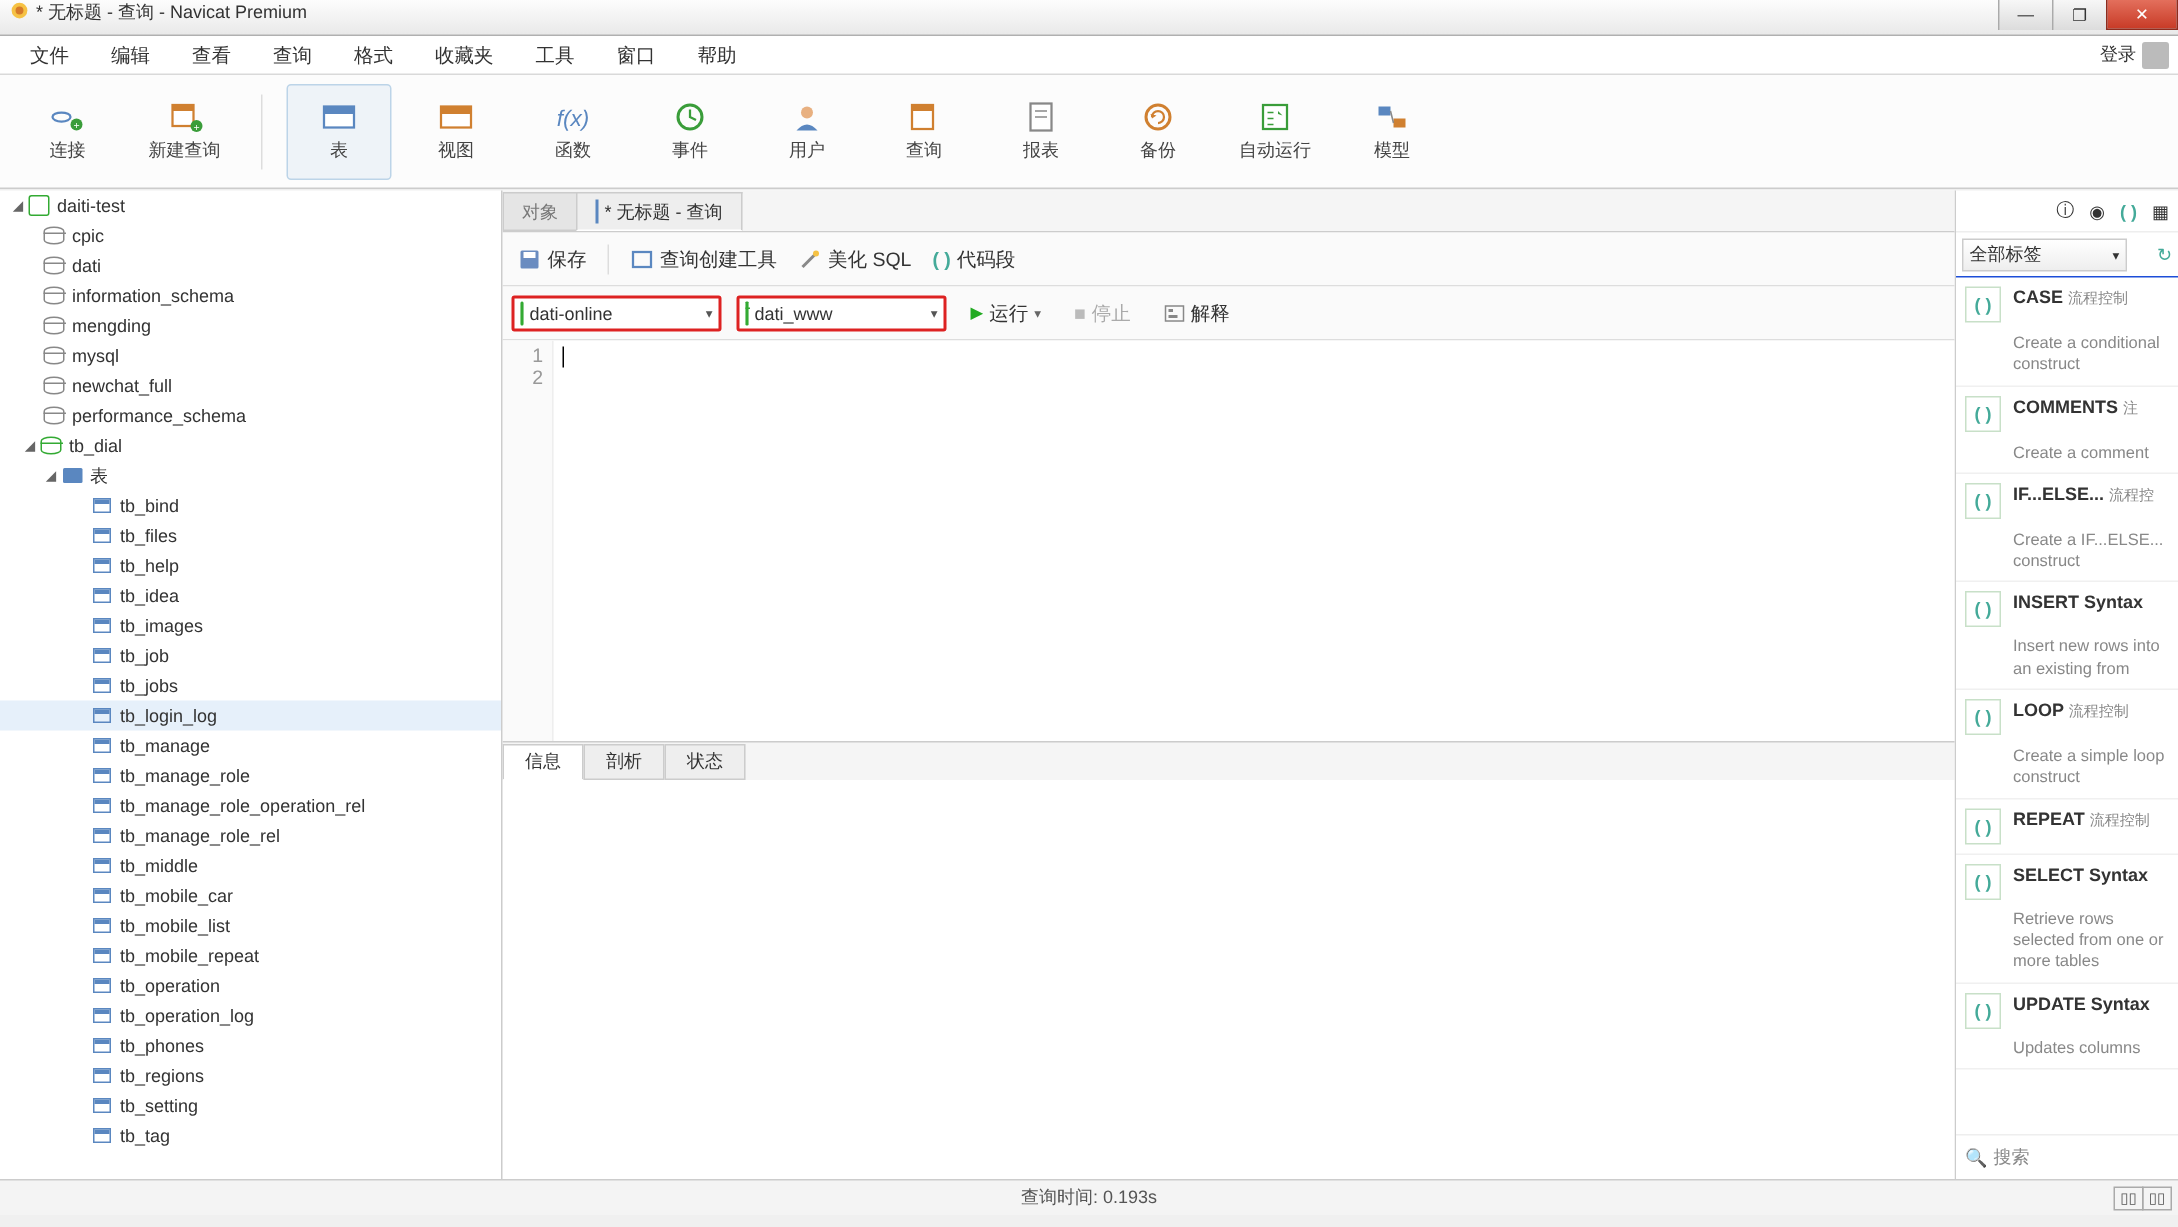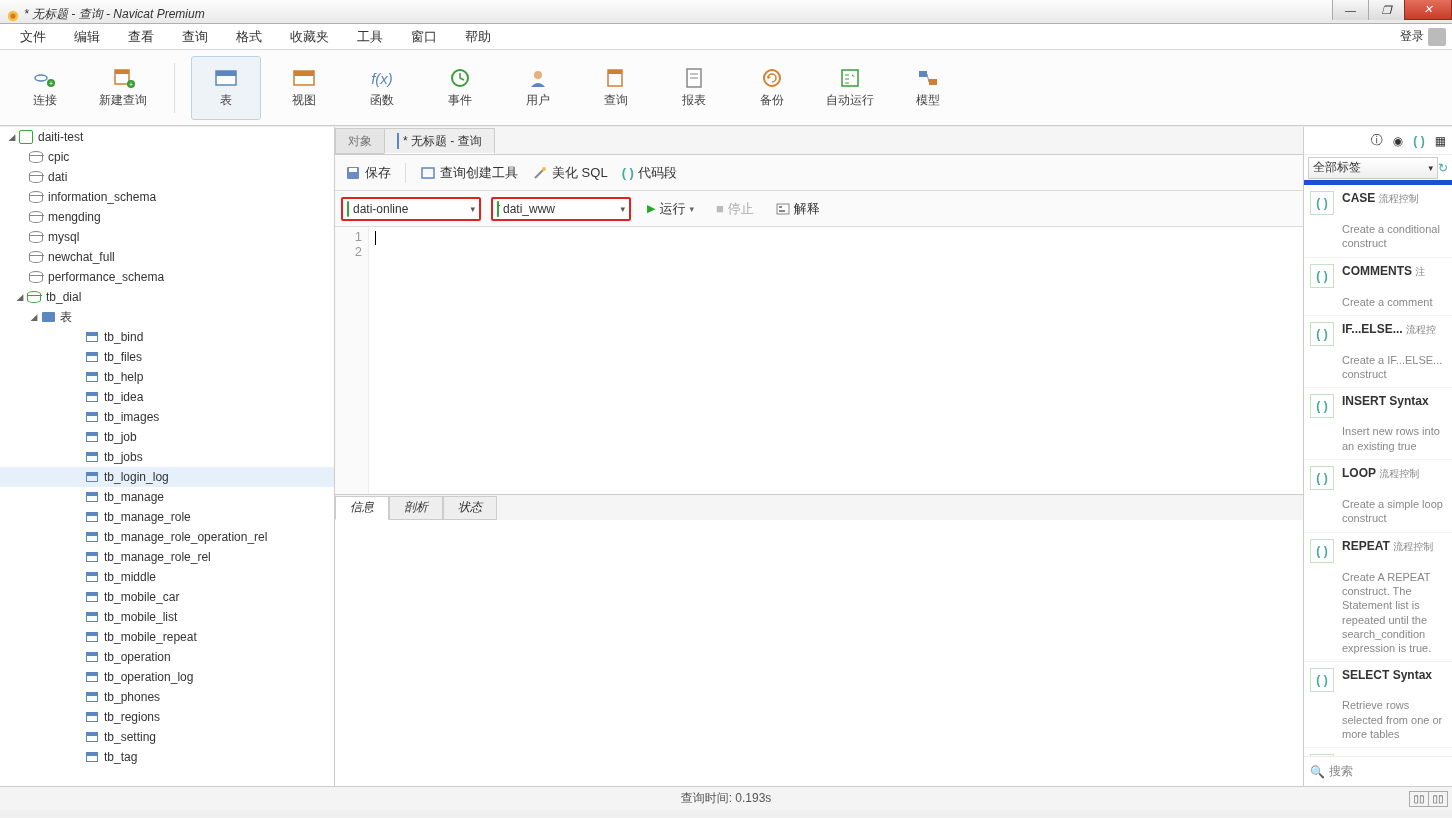--- a/index.html
+++ b/index.html
@@ -1,19 +1,19 @@
 <!DOCTYPE html>
 <html><head>
 <meta charset="utf-8">
 <style>
 * { margin: 0; padding: 0; box-sizing: border-box; font-family: "Microsoft YaHei", "Segoe UI", Tahoma, sans-serif; }
 body { background: #f0f0f0; width: 1452px; height: 818px; overflow: hidden; font-size: 12px; color: #333; }
 
 
-.titlebar { height: 24px; background: linear-gradient(#fdfdfd,#e9e9e9); border-bottom: 1px solid #b0b0b0; display: flex; align-items: flex-end; padding-left: 6px; position: relative; font-style: italic; }
+.titlebar { height: 24px; background: linear-gradient(#fdfdfd,#e9e9e9); border-bottom: 1px solid #b0b0b0; display: flex; align-items: flex-start; padding-left: 6px; position: relative; }
 .titlebar .app-icon { width: 14px; height: 14px; margin-right: 4px; }
 .titlebar .title { font-size: 12px; color: #333; }
 .win-controls { position: absolute; right: 0; top: 0; display: flex; }
 .win-controls div { width: 36px; height: 20px; display: flex; align-items: center; justify-content: center; font-size: 11px; border-left: 1px solid #aaa; background: linear-gradient(#f7f7f7,#dcdcdc); }
 .win-controls .close { background: linear-gradient(#e36f5c,#c83b27); color: #fff; border: 1px solid #8e2b1d; border-top: none; width: 48px; }
 .win-controls .close::before { content: "✕"; font-size: 11px; }
 .win-controls .min::before { content: "—"; }
 .win-controls .restore::before { content: "❐"; }
 
 
@@ -36,45 +36,45 @@
 .sidebar::-webkit-scrollbar { width: 16px; }
 .sidebar::-webkit-scrollbar-track { background: #f1f1f1; border-left:1px solid #ddd;}
 .sidebar::-webkit-scrollbar-thumb { background: #c7c7c7; border:1px solid #aaa;}
 .tree-row { display: flex; align-items: center; height: 20px; padding-left: 6px; cursor: pointer; white-space: nowrap; }
 .tree-row.selected { background: #e6f0fa; }
 .tree-row .arr { width: 12px; text-align: center; color: #666; font-size: 9px; }
 .tree-row .ic { width: 16px; height: 16px; margin-right: 4px; display:flex; align-items:center; justify-content:center;}
 .tree-row .txt { font-size: 12px; }
 .indent-1 { padding-left: 28px; }
 .indent-2 { padding-left: 42px; }
-.indent-3 { padding-left: 84px; }
+.indent-3 { padding-left: 60px; }
 
 .center { flex: 1; display: flex; flex-direction: column; background: #fff; border-right: 1px solid #ccc; }
 .tabs-row { height: 28px; display: flex; align-items: flex-end; border-bottom: 1px solid #ccc; background: #f5f5f5; }
 .tab { height: 26px; padding: 0 12px; display: flex; align-items: center; gap: 4px; background: #eee; border: 1px solid #ccc; border-bottom: 1px solid #fff; margin-right: -1px; font-size: 12px; }
 .tab.inactive { background: #e5e5e5; color: #777; border-bottom: 1px solid #ccc; }
 .query-bar { height: 36px; display: flex; align-items: center; gap: 6px; padding: 0 6px; border-bottom: 1px solid #ddd; background:#fafafa; }
 .query-bar .qb-btn { display: flex; align-items: center; gap: 4px; padding: 2px 4px; font-size: 13px; color:#333;}
 .query-bar .sep { width:1px; height:20px; background:#ddd; margin:0 4px;}
 .conn-row { height: 36px; display: flex; align-items: center; gap: 10px; padding: 0 6px; background:#fafafa; border-bottom:1px solid #ddd;}
 .dropdown { display: flex; align-items: center; height: 24px; border: 2px solid #d22; border-radius: 2px; background: #fff; padding: 0 4px; gap: 4px; min-width: 140px; position:relative;}
 .dropdown .dd-arrow { margin-left: auto; color: #555; font-size:9px; padding-left:10px;}
 .action-btn { display: flex; align-items: center; gap: 4px; padding: 2px 6px; font-size: 13px; }
 .editor { flex: 1; background: #fff; display: flex; font-family: Consolas, monospace; font-size: 13px; color: #444; overflow:hidden;}
 .gutter { background: #fafafa; color: #999; text-align: right; padding: 2px 6px; border-right: 1px solid #eee; width: 34px; }
 .editor-body { padding: 2px 6px; position:relative;}
 .cursor { display:inline-block; width:1px; height:14px; background:#000; vertical-align:middle;}
 .bottom-tabs { height: 26px; display: flex; align-items: flex-end; border-top: 1px solid #ccc; background: #f5f5f5; }
-.bottom-tabs .btab { height: 24px; padding: 0 14px; display: flex; align-items: center; border: 1px solid #ccc; background: #eee; font-size:12px;font-style:italic;}
+.bottom-tabs .btab { height: 24px; padding: 0 14px; display: flex; align-items: center; border: 1px solid #ccc; background: #eee; font-size:12px;}
 .bottom-tabs .btab.active { background: #fff; border-bottom: 1px solid #fff; }
 .info-pane { flex: 1; background: #fff; }
 
 .rightpane { width: 148px; background: #fff; display: flex; flex-direction: column; }
 .rightpane .rp-head { height: 28px; display: flex; align-items: center; justify-content: flex-end; gap: 10px; padding: 0 6px; border-bottom: 1px solid #eee; }
-.rp-toolbar { height: 30px; display:flex; align-items:center; gap:0; padding:0 4px; border-bottom:5px solid #1d4ed8;}
+.rp-toolbar { height: 30px; display:flex; align-items:center; gap:20px; padding:0 4px; border-bottom:1px solid #1d4ed8;}
 .rp-select { flex:1; height:22px; border:1px solid #ccc; background:linear-gradient(#fff,#eee); display:flex; align-items:center; padding:0 4px; font-size:12px;}
 .rp-select .arr { margin-left:auto; font-size:9px;}
 .snippets { flex: 1; overflow-y: auto; }
 .snippet { display: flex; gap: 8px; padding: 6px; border-bottom: 1px solid #f0f0f0; }
 .snippet .sic { width: 24px; height: 24px; border:1px solid #c8e0c8; display:flex; align-items:center; justify-content:center; flex-shrink:0; color:#4a9; font-weight:bold;}
 .snippet .stitle { font-size: 12px; font-weight: bold; color: #333; }
 .snippet .stag { font-size: 10px; color: #888; font-weight:normal;text-align:right;}
 .snippet .sdesc { font-size: 11px; color: #888; line-height: 1.3; margin-top:16px;}
 .rp-search { height: 30px; border-top: 1px solid #eee; display: flex; align-items: center; padding: 0 6px; gap: 4px; color: #888; }
 
@@ -561,35 +561,34 @@
           <div class="sic">( )</div>
           <div>
             <div class="stitle">IF...ELSE... <span class="stag">流程控</span></div>
             <div class="sdesc">Create a IF...ELSE... construct</div>
           </div>
         </div>
         <div class="snippet">
           <div class="sic">( )</div>
           <div>
             <div class="stitle">INSERT Syntax <span class="stag"></span></div>
-            <div class="sdesc">Insert new rows into an existing true</div>
+            <div class="sdesc">Insert new rows into an existing from</div>
           </div>
         </div>
         <div class="snippet">
           <div class="sic">( )</div>
           <div>
             <div class="stitle">LOOP <span class="stag">流程控制</span></div>
             <div class="sdesc">Create a simple loop construct</div>
           </div>
         </div>
         <div class="snippet">
           <div class="sic">( )</div>
           <div>
             <div class="stitle">REPEAT <span class="stag">流程控制</span></div>
-            <div class="sdesc">Create A REPEAT construct. The Statement list is repeated until the search_condition expression is true.</div>
           </div>
         </div>
         <div class="snippet">
           <div class="sic">( )</div>
           <div>
             <div class="stitle">SELECT Syntax <span class="stag"></span></div>
             <div class="sdesc">Retrieve rows selected from one or more tables</div>
           </div>
         </div>
         <div class="snippet">

